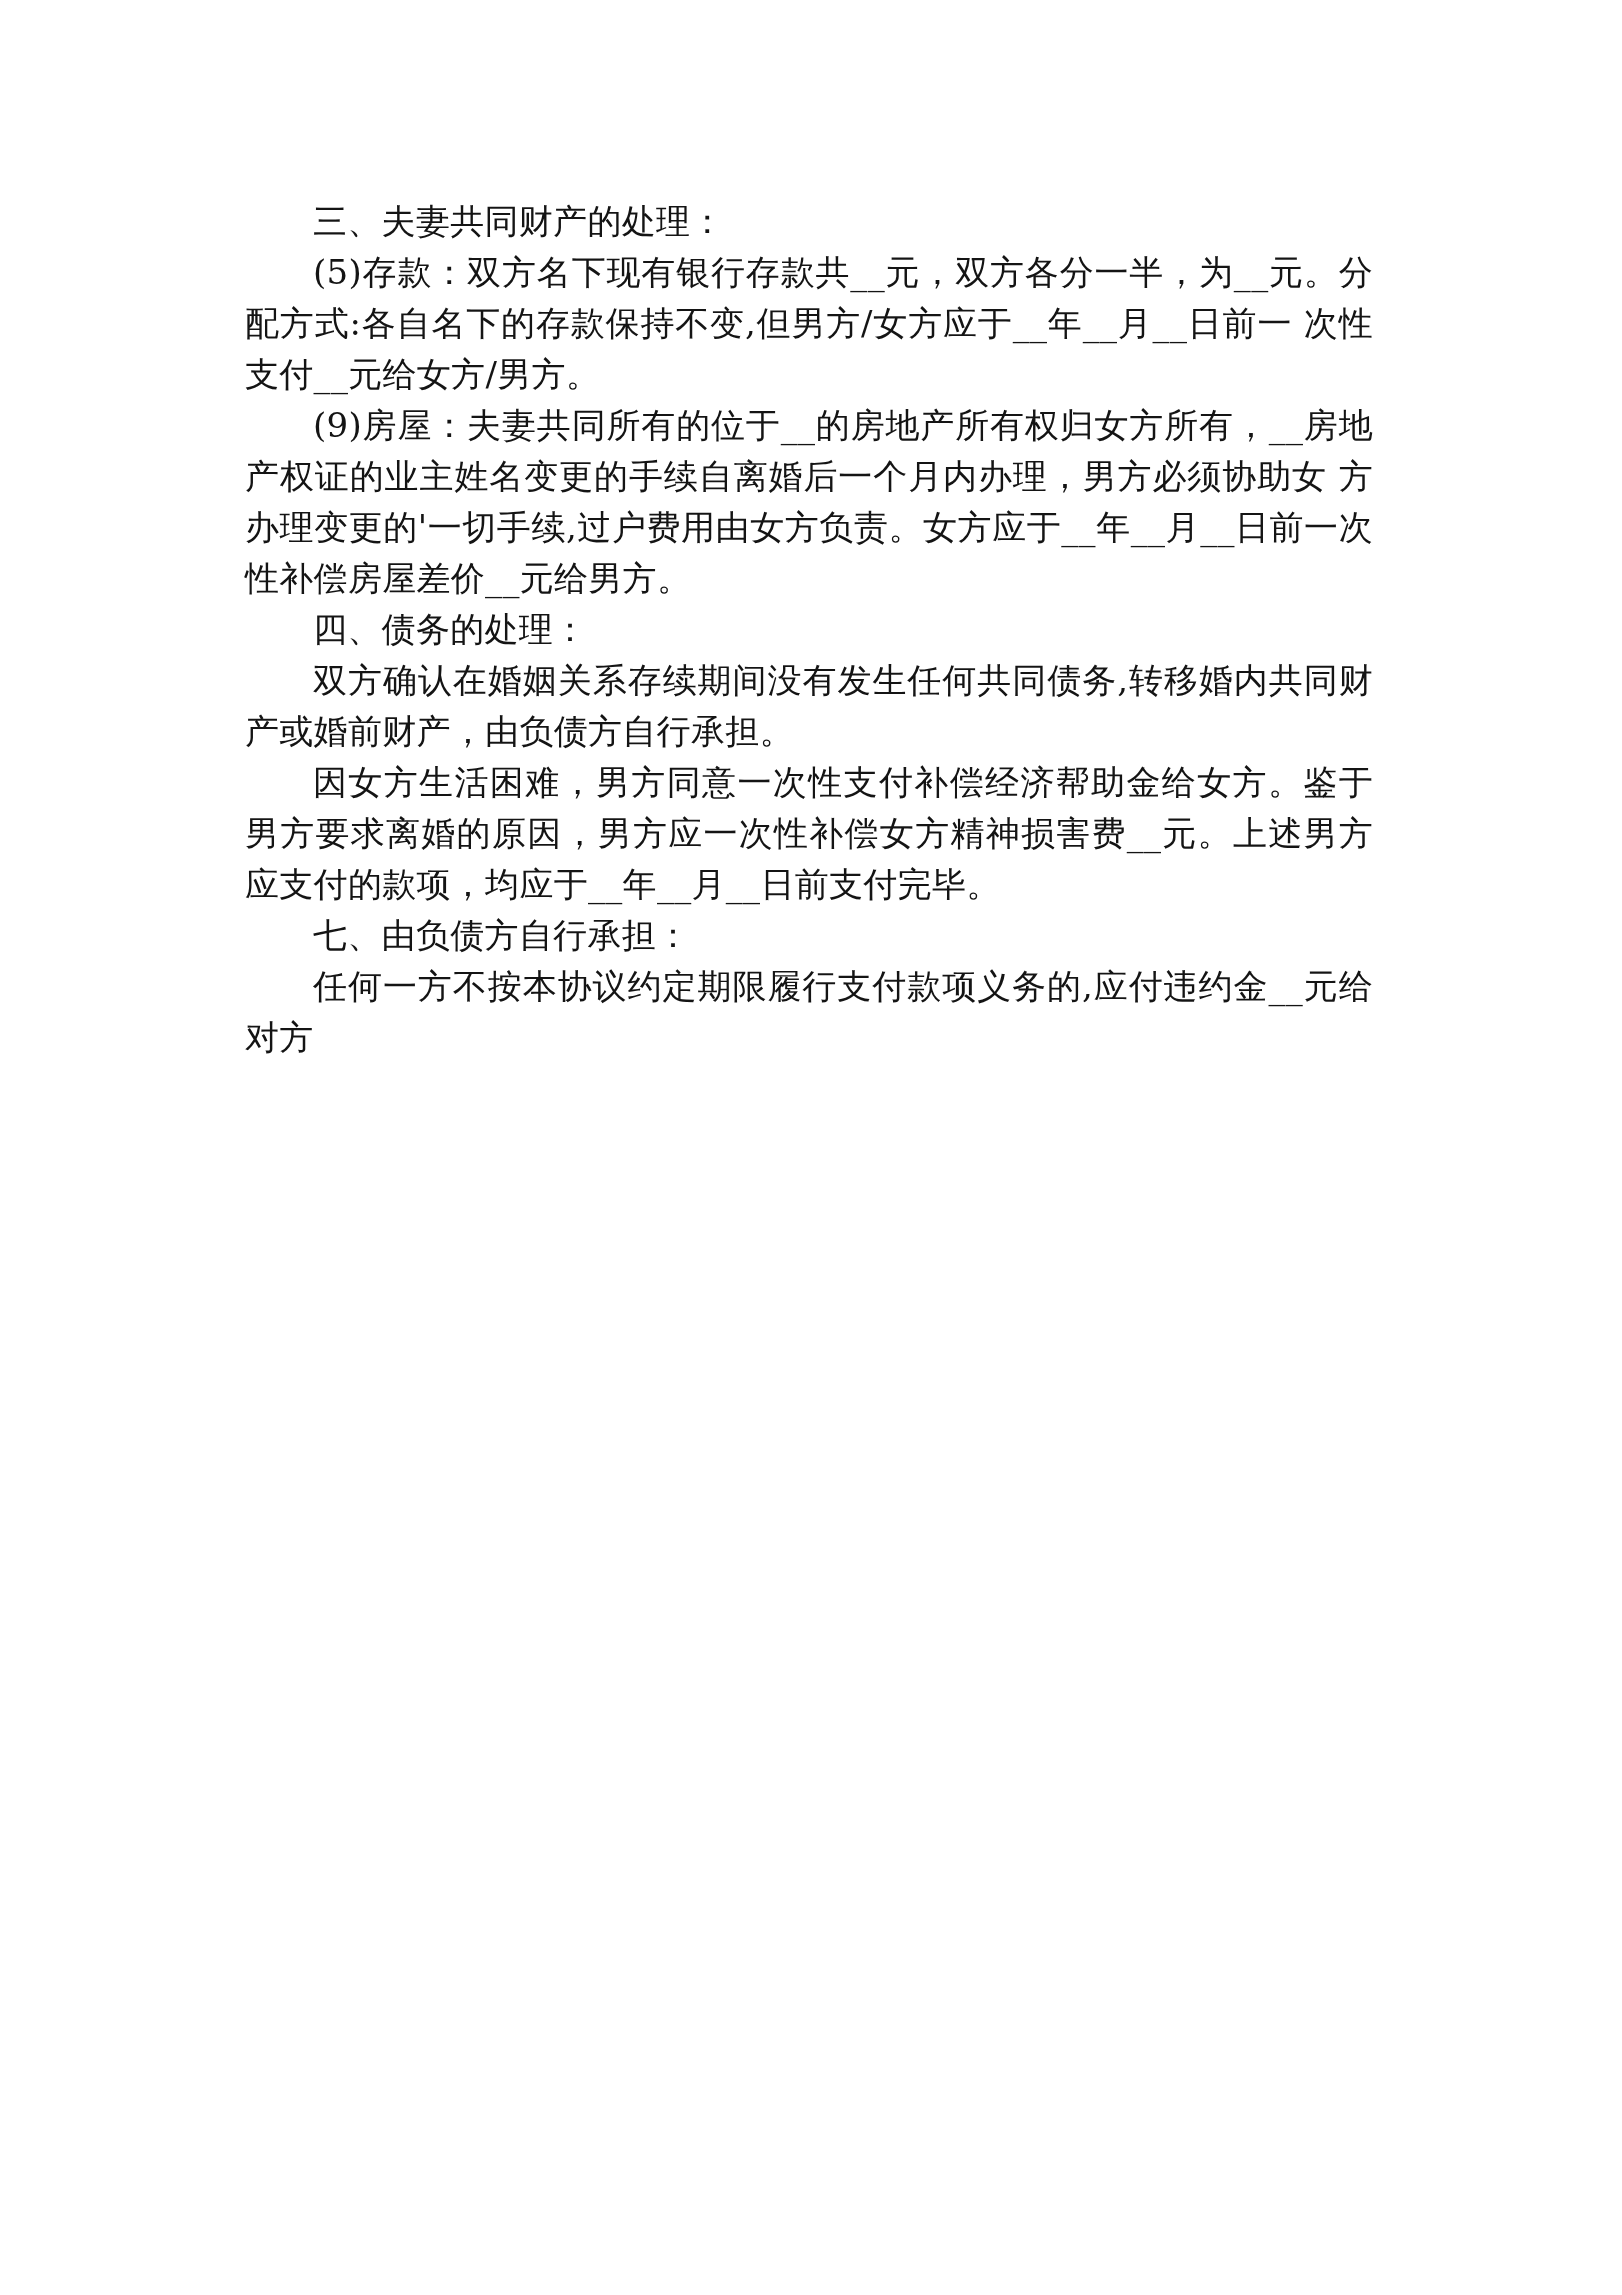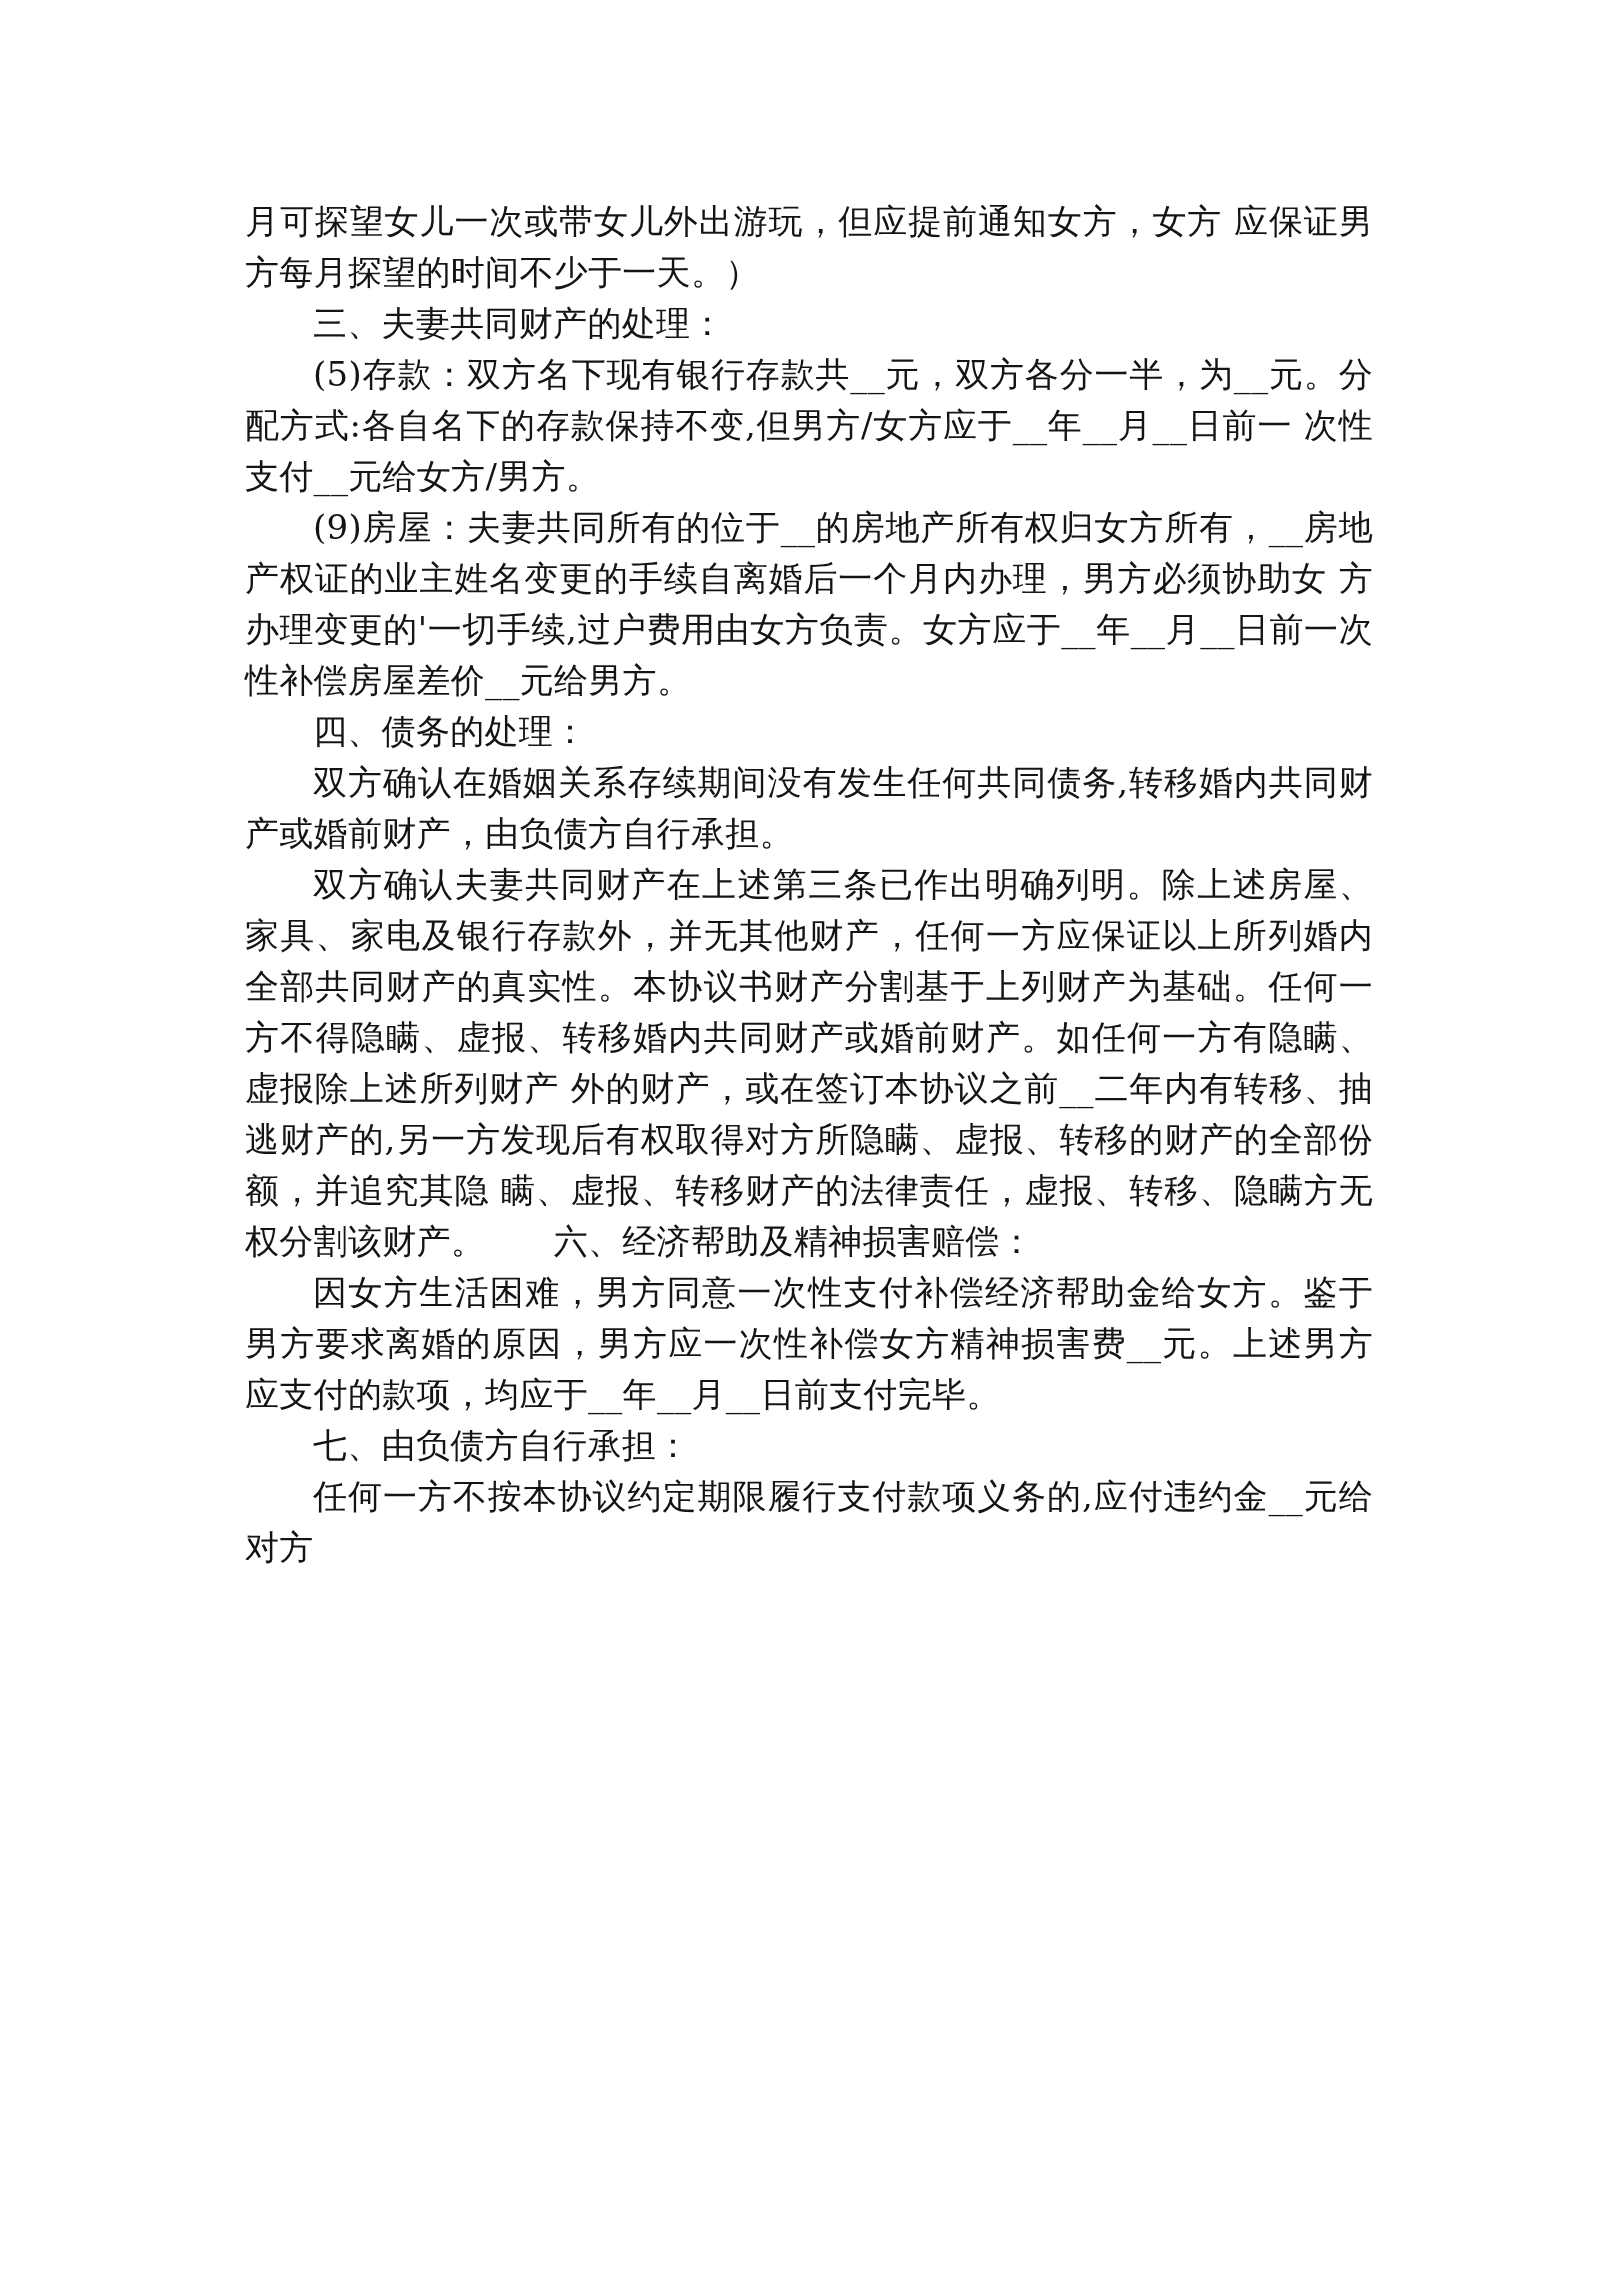--- a/index.html
+++ b/index.html
@@ -45,25 +45,23 @@
   }
   .para.heading {
     text-indent: 68px;
   }
 </style>
 </head>
 <body>
 
 <div class="page">
   <div class="doc-body" id="doc-body">
-      <p class="para flow">月可探望女儿一次或带女儿外出游玩，但应提前通知女方，女方 应保证男方每月探望的时间不少于一天。）</p>
       <p class="para heading">三、夫妻共同财产的处理：</p>
       <p class="para indent">(5)存款：双方名下现有银行存款共__元，双方各分一半，为__元。分配方式:各自名下的存款保持不变,但男方/女方应于__年__月__日前一 次性支付__元给女方/男方。</p>
       <p class="para indent">(9)房屋：夫妻共同所有的位于__的房地产所有权归女方所有，__房地产权证的业主姓名变更的手续自离婚后一个月内办理，男方必须协助女 方办理变更的'一切手续,过户费用由女方负责。女方应于__年__月__日前一次性补偿房屋差价__元给男方。</p>
       <p class="para heading">四、债务的处理：</p>
       <p class="para indent">双方确认在婚姻关系存续期间没有发生任何共同债务,转移婚内共同财产或婚前财产，由负债方自行承担。</p>
-      <p class="para indent">双方确认夫妻共同财产在上述第三条已作出明确列明。除上述房屋、家具、家电及银行存款外，并无其他财产，任何一方应保证以上所列婚内 全部共同财产的真实性。本协议书财产分割基于上列财产为基础。任何一方不得隐瞒、虚报、转移婚内共同财产或婚前财产。如任何一方有隐瞒、虚报除上述所列财产 外的财产，或在签订本协议之前__二年内有转移、抽逃财产的,另一方发现后有权取得对方所隐瞒、虚报、转移的财产的全部份额，并追究其隐 瞒、虚报、转移财产的法律责任，虚报、转移、隐瞒方无权分割该财产。　　六、经济帮助及精神损害赔偿：</p>
       <p class="para indent">因女方生活困难，男方同意一次性支付补偿经济帮助金给女方。鉴于男方要求离婚的原因，男方应一次性补偿女方精神损害费__元。上述男方 应支付的款项，均应于__年__月__日前支付完毕。</p>
       <p class="para heading">七、由负债方自行承担：</p>
       <p class="para indent">任何一方不按本协议约定期限履行支付款项义务的,应付违约金__元给对方</p>
     </div>
 </div>
 
 
 </body></html>

